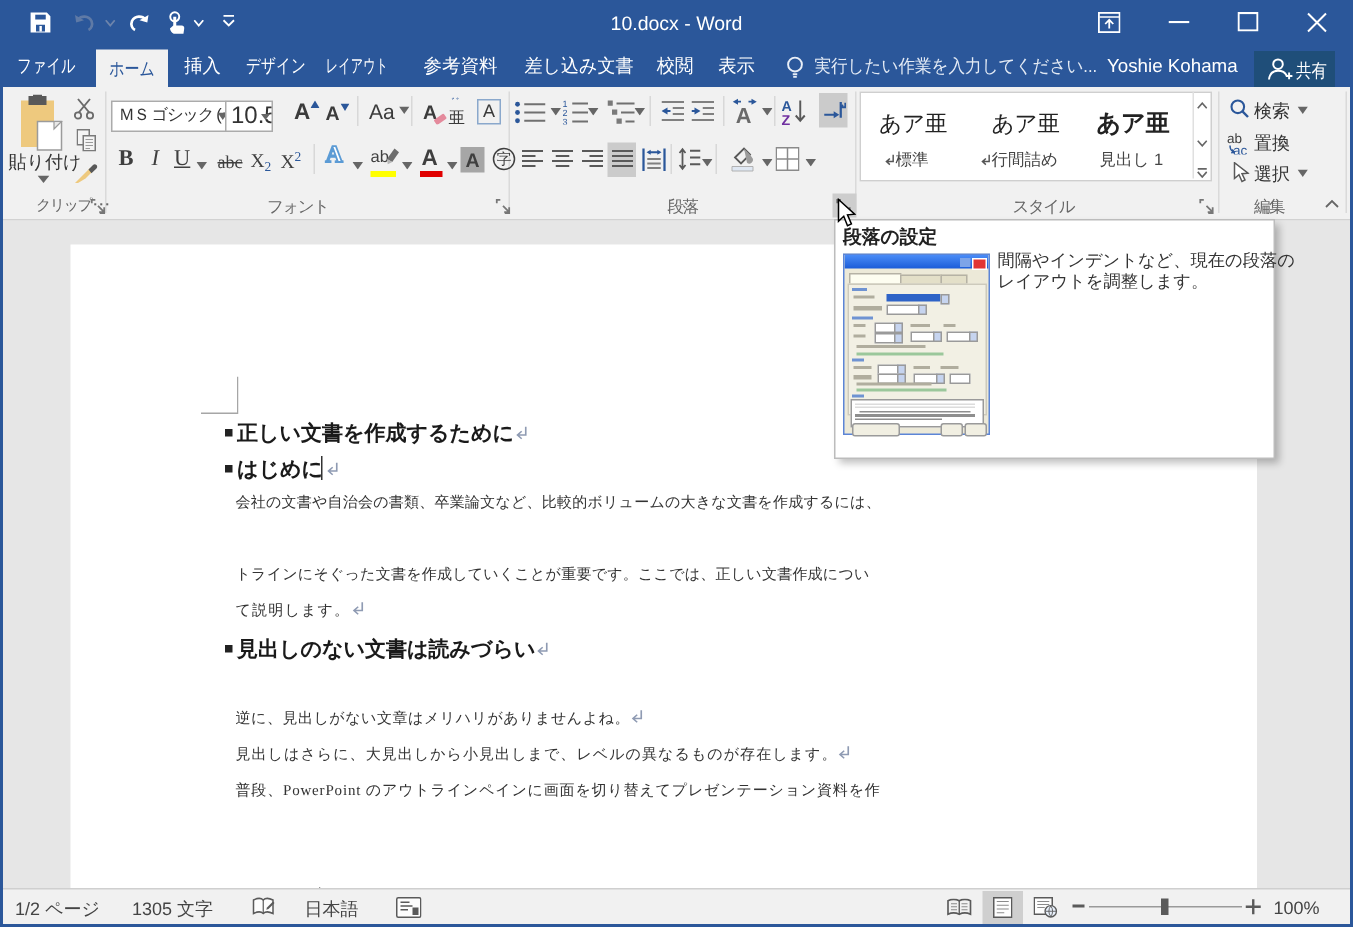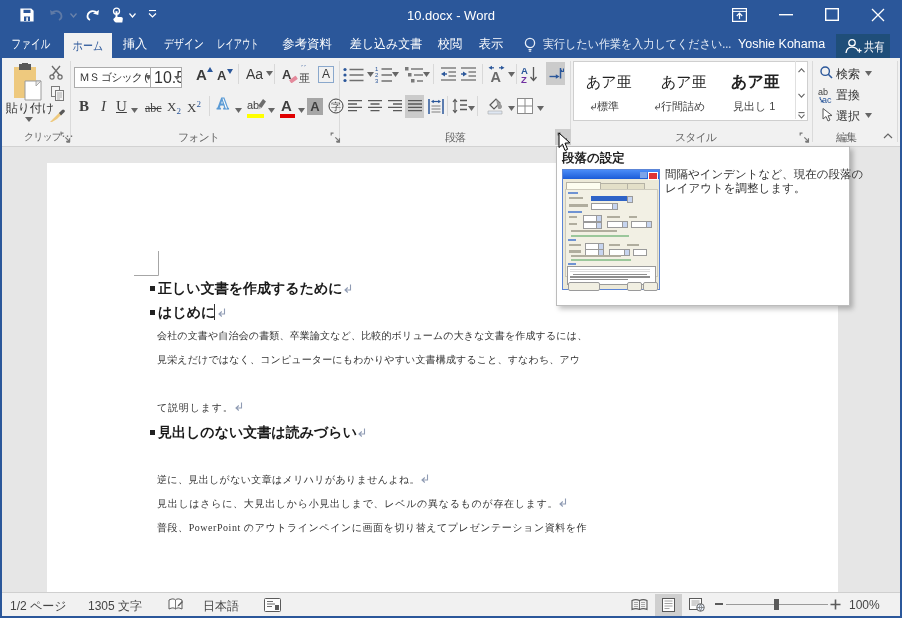--- a/index.html
+++ b/index.html
@@ -391,21 +391,21 @@
   <div class="h1" style="top:129px;">正しい文書を作成するために<svg width="9" height="11" viewBox="0 0 9 11" style="vertical-align:-1px;">
           <path d="M7.5 1.5 v5.5 H2.5 M4.8 4.5 L2 7 L4.8 9.5" stroke="#8f9bb3" stroke-width="1.1" fill="none"></path>
         </svg></div>
   <div class="bullet" style="top:163px;"></div>
   <div class="h1" style="top:153px;">はじめに</div>
   <div class="abs" style="left:214px;top:157px;width:1px;height:16px;background:#333;"></div>
   <div class="h1" style="top:153px;left:217px;"><svg width="9" height="11" viewBox="0 0 9 11" style="vertical-align:-1px;">
           <path d="M7.5 1.5 v5.5 H2.5 M4.8 4.5 L2 7 L4.8 9.5" stroke="#8f9bb3" stroke-width="1.1" fill="none"></path>
         </svg></div>
   <div class="bl" style="top:177px;">会社の文書や自治会の書類、卒業論文など、比較的ボリュームの大きな文書を作成するには、</div>
-  <div class="bl" style="top:201px;">見栄えだけではなく、コンピューターにもわかりやすい文書構成すること、すなわち、アウ</div>
+  <div class="bl" style="top:225px;">トラインにそぐった文書を作成していくことが重要です。ここでは、正しい文書作成につい</div>
   <div class="bl" style="top:249px;letter-spacing:0.8px;">て説明します。<svg width="9" height="11" viewBox="0 0 9 11" style="vertical-align:-1px;">
           <path d="M7.5 1.5 v5.5 H2.5 M4.8 4.5 L2 7 L4.8 9.5" stroke="#8f9bb3" stroke-width="1.1" fill="none"></path>
         </svg></div>
   <div class="bullet" style="top:283px;"></div>
   <div class="h1" style="top:273px;">見出しのない文書は読みづらい<svg width="9" height="11" viewBox="0 0 9 11" style="vertical-align:-1px;">
           <path d="M7.5 1.5 v5.5 H2.5 M4.8 4.5 L2 7 L4.8 9.5" stroke="#8f9bb3" stroke-width="1.1" fill="none"></path>
         </svg></div>
   <div class="bl" style="top:321px;letter-spacing:0.35px;">逆に、見出しがない文章はメリハリがありませんよね。<svg width="9" height="11" viewBox="0 0 9 11" style="vertical-align:-1px;">
           <path d="M7.5 1.5 v5.5 H2.5 M4.8 4.5 L2 7 L4.8 9.5" stroke="#8f9bb3" stroke-width="1.1" fill="none"></path>
         </svg></div>

